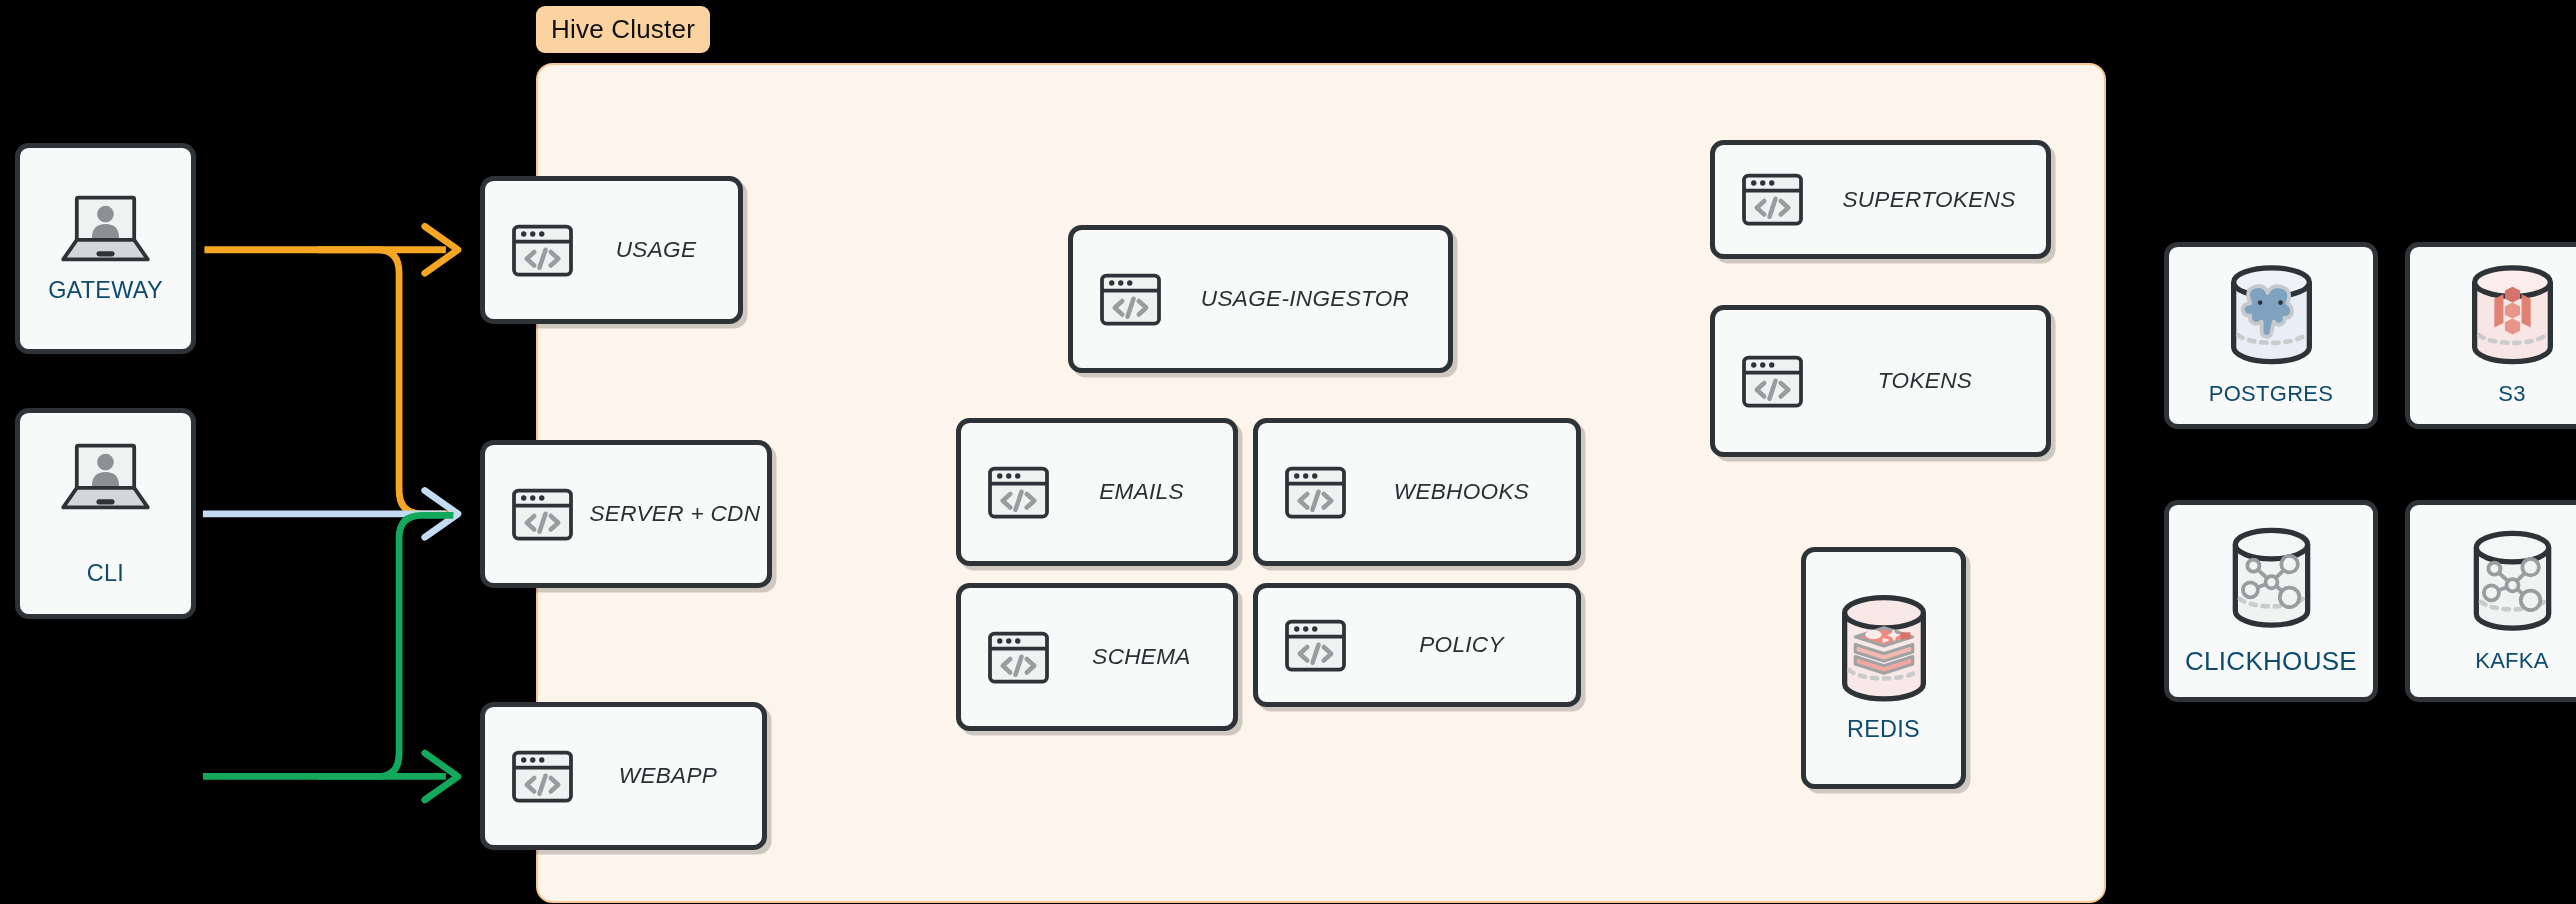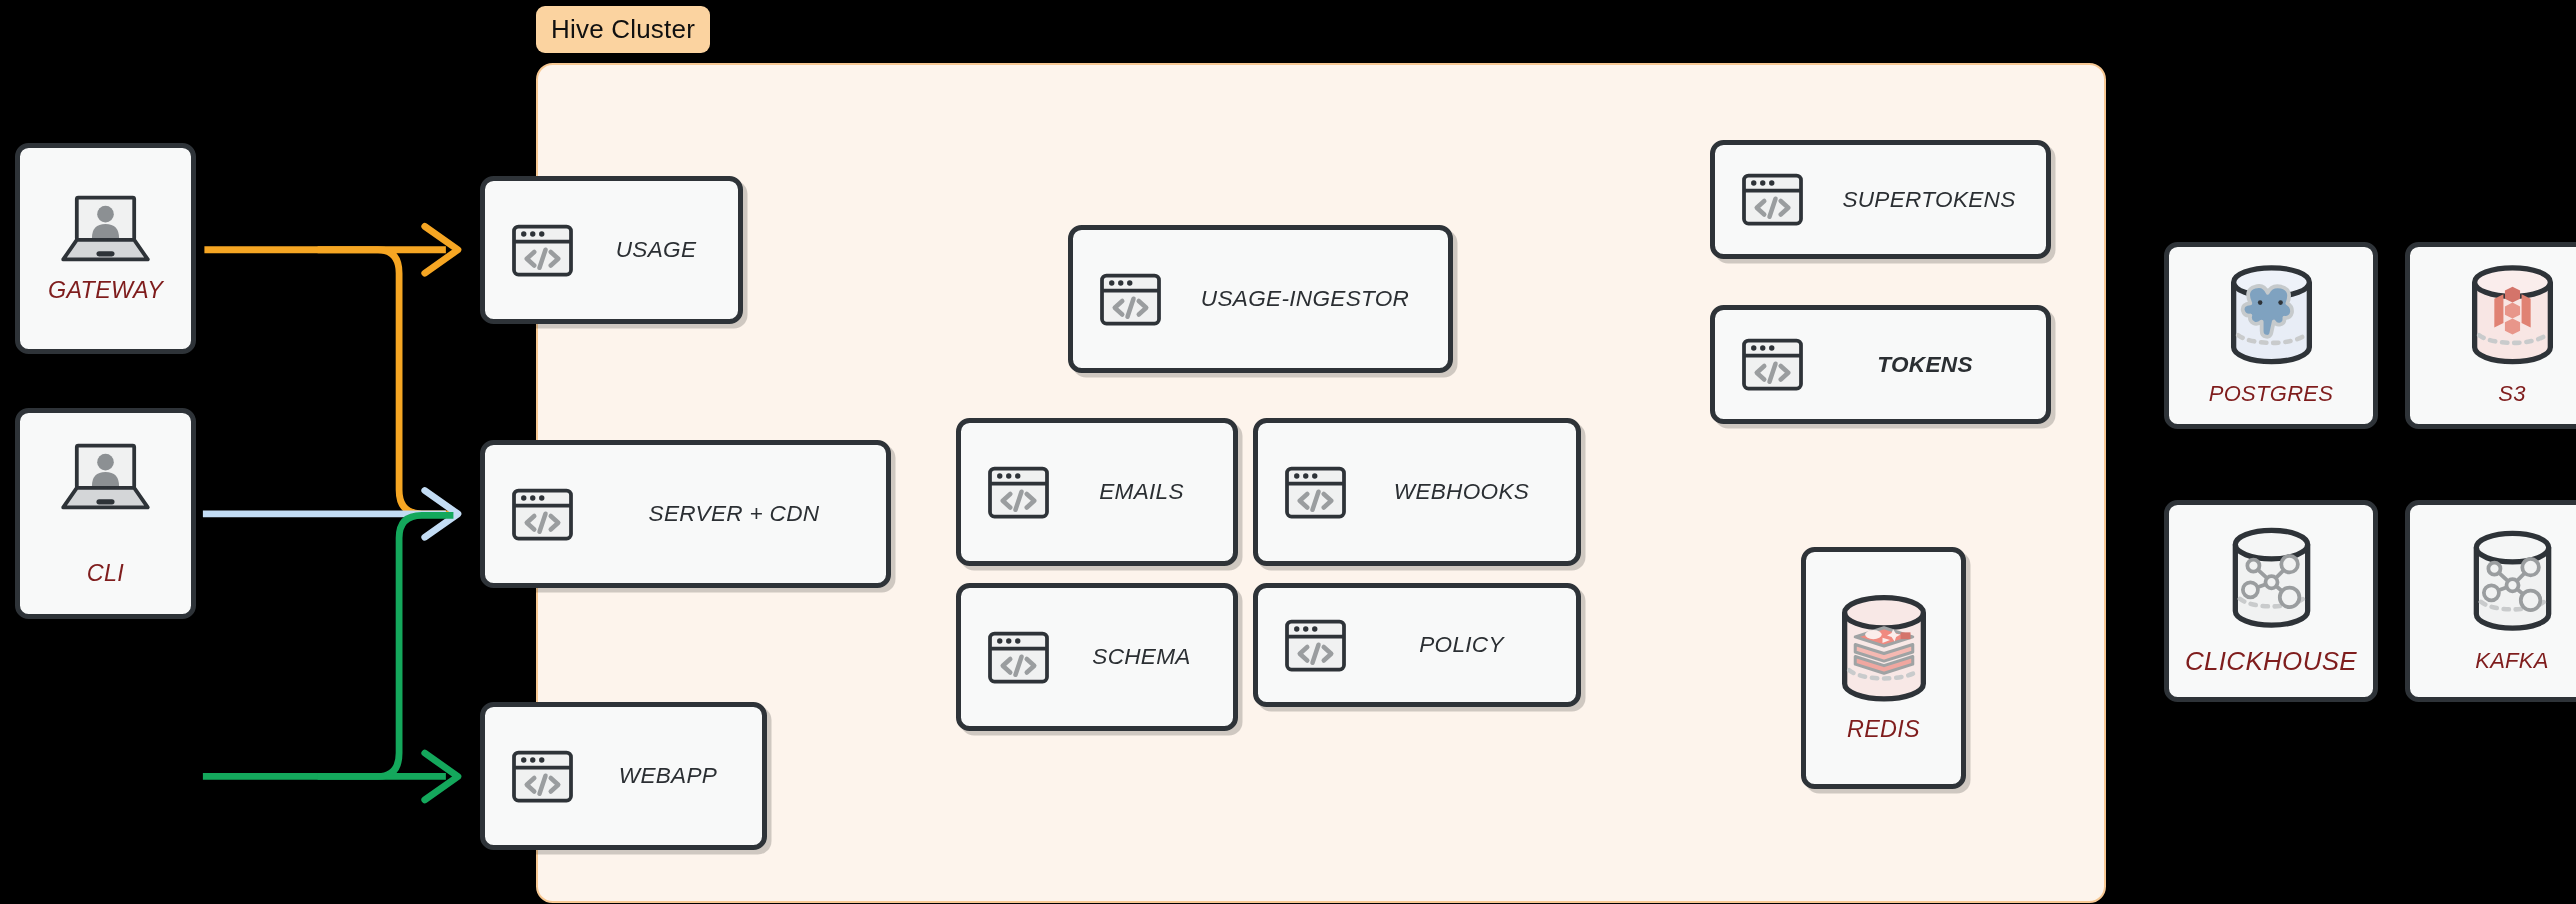--- a/index.html
+++ b/index.html
@@ -70,22 +70,21 @@
   }
 
   
   .node.stacked {
     display: flex;
     flex-direction: column;
     align-items: center;
     justify-content: center;
   }
   .node.stacked .stk-label {
-    font-style: italic;
-    color: #7f1d1d;
+    color: #0c4a6e;
     letter-spacing: 0.3px;
     white-space: nowrap;
     margin-top: 10.6px;
   }
 
   
   #wires {
     position: absolute;
     left: 0;
     top: 0;
@@ -159,21 +158,21 @@
         <circle cx="29" cy="20" r="3.6" fill="#2E3338"></circle>
         <circle cx="41" cy="20" r="3.6" fill="#2E3338"></circle>
         <path d="M31 44 L21 53 L31 62" stroke="#9A9D9F" stroke-width="6" fill="none" stroke-linecap="round" stroke-linejoin="round"></path>
         <path d="M53 44 L63 53 L53 62" stroke="#9A9D9F" stroke-width="6" fill="none" stroke-linecap="round" stroke-linejoin="round"></path>
         <path d="M46 41 L38 65" stroke="#9A9D9F" stroke-width="6" fill="none" stroke-linecap="round"></path>
       </svg>
     </span>
     <span class="svc-label" style="font-size:22.6px;">USAGE</span>
   </div>
 
-  <div class="node service" style="left:480px; top:440px; width:411px; height:148px;gap:8px;">
+  <div class="node service" style="left:480px; top:440px; width:292px; height:148px;gap:8px;">
     <span class="svc-icon">
       <svg class="icon-svg" width="63" height="63" viewBox="0 0 84 84" aria-hidden="true">
         <rect x="4" y="10" width="76" height="64" rx="6" fill="#F0F1F1" stroke="#2E3338" stroke-width="5"></rect>
         <path d="M4 30 L80 30" stroke="#2E3338" stroke-width="5"></path>
         <circle cx="17" cy="20" r="3.6" fill="#2E3338"></circle>
         <circle cx="29" cy="20" r="3.6" fill="#2E3338"></circle>
         <circle cx="41" cy="20" r="3.6" fill="#2E3338"></circle>
         <path d="M31 44 L21 53 L31 62" stroke="#9A9D9F" stroke-width="6" fill="none" stroke-linecap="round" stroke-linejoin="round"></path>
         <path d="M53 44 L63 53 L53 62" stroke="#9A9D9F" stroke-width="6" fill="none" stroke-linecap="round" stroke-linejoin="round"></path>
         <path d="M46 41 L38 65" stroke="#9A9D9F" stroke-width="6" fill="none" stroke-linecap="round"></path>
@@ -287,21 +286,21 @@
         <circle cx="29" cy="20" r="3.6" fill="#2E3338"></circle>
         <circle cx="41" cy="20" r="3.6" fill="#2E3338"></circle>
         <path d="M31 44 L21 53 L31 62" stroke="#9A9D9F" stroke-width="6" fill="none" stroke-linecap="round" stroke-linejoin="round"></path>
         <path d="M53 44 L63 53 L53 62" stroke="#9A9D9F" stroke-width="6" fill="none" stroke-linecap="round" stroke-linejoin="round"></path>
         <path d="M46 41 L38 65" stroke="#9A9D9F" stroke-width="6" fill="none" stroke-linecap="round"></path>
       </svg>
     </span>
     <span class="svc-label" style="font-size:22.6px;">SUPERTOKENS</span>
   </div>
 
-  <div class="node service" style="left:1710px; top:305px; width:341px; height:119px;font-weight:bold;">
+  <div class="node service" style="left:1710px; top:305px; width:341px; height:152px;">
     <span class="svc-icon">
       <svg class="icon-svg" width="63" height="63" viewBox="0 0 84 84" aria-hidden="true">
         <rect x="4" y="10" width="76" height="64" rx="6" fill="#F0F1F1" stroke="#2E3338" stroke-width="5"></rect>
         <path d="M4 30 L80 30" stroke="#2E3338" stroke-width="5"></path>
         <circle cx="17" cy="20" r="3.6" fill="#2E3338"></circle>
         <circle cx="29" cy="20" r="3.6" fill="#2E3338"></circle>
         <circle cx="41" cy="20" r="3.6" fill="#2E3338"></circle>
         <path d="M31 44 L21 53 L31 62" stroke="#9A9D9F" stroke-width="6" fill="none" stroke-linecap="round" stroke-linejoin="round"></path>
         <path d="M53 44 L63 53 L53 62" stroke="#9A9D9F" stroke-width="6" fill="none" stroke-linecap="round" stroke-linejoin="round"></path>
         <path d="M46 41 L38 65" stroke="#9A9D9F" stroke-width="6" fill="none" stroke-linecap="round"></path>

